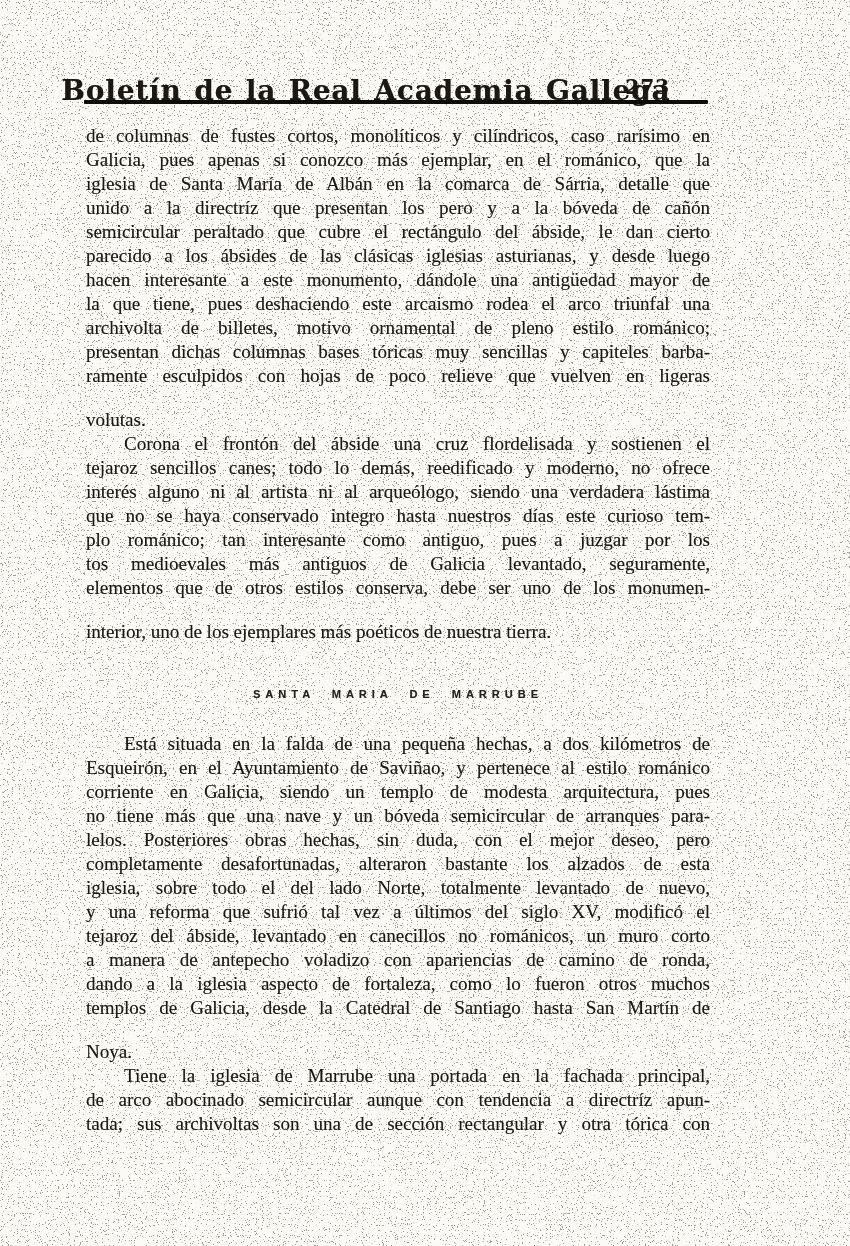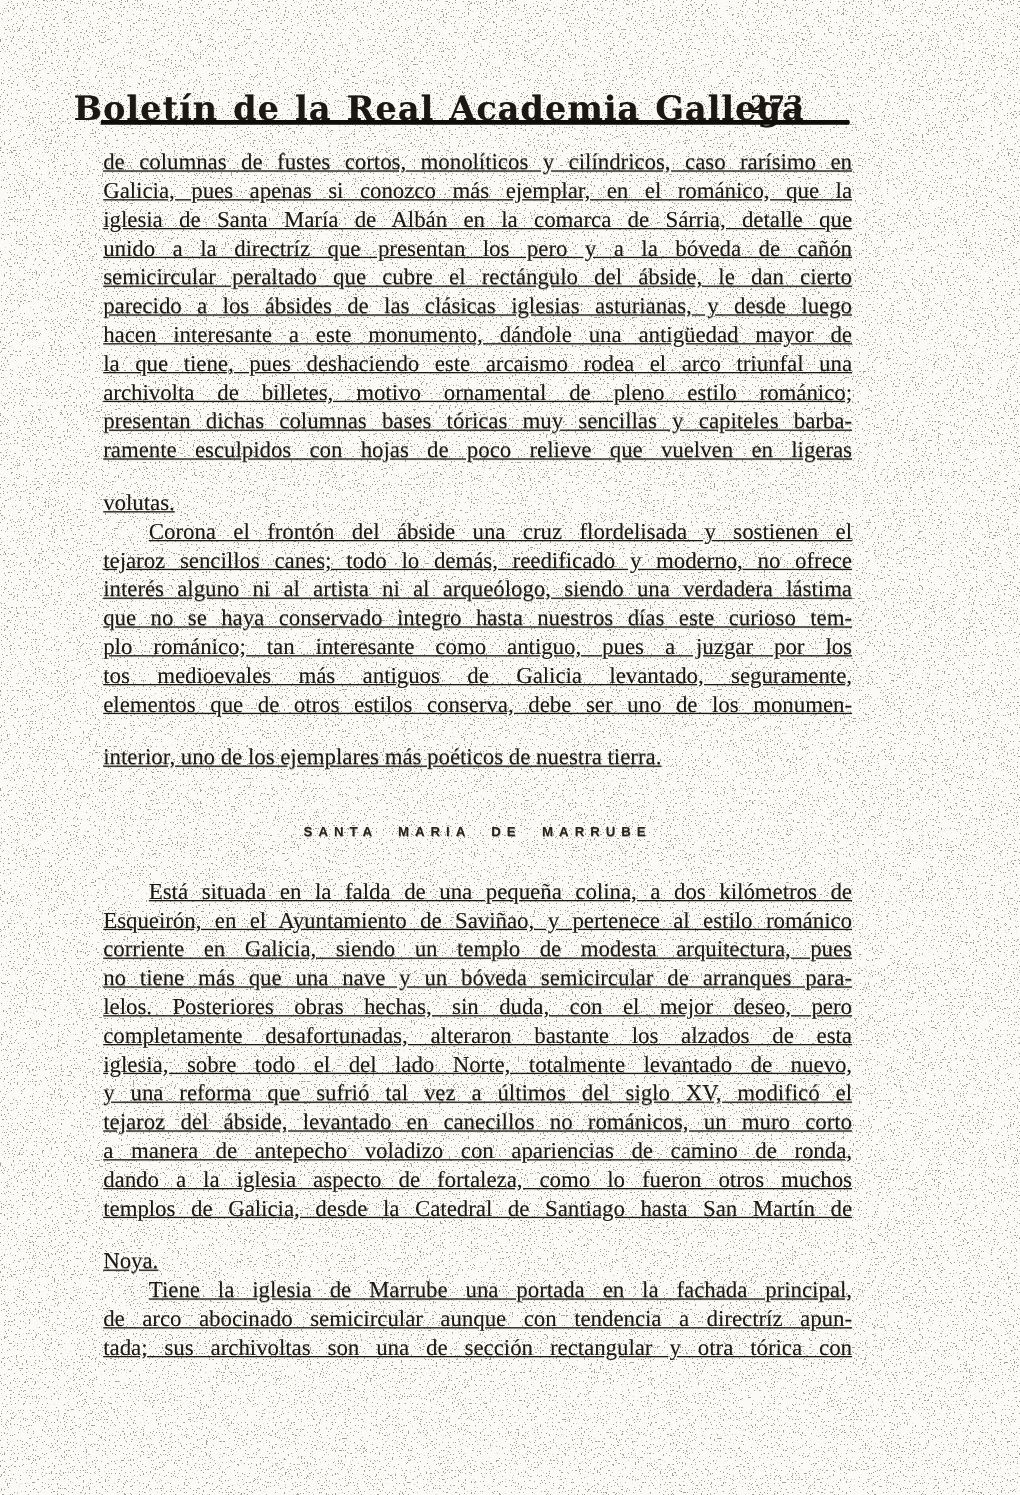--- a/index.html
+++ b/index.html
@@ -71,21 +71,20 @@
     width: 624px;
     font-size: 19px;
     line-height: 24px;
     text-shadow: 0.25px 0.25px 0 rgba(20,16,10,0.35);
   }
   .line {
     text-align: justify;
     text-align-last: justify;
     height: 24px;
     white-space: normal;
-    text-decoration: underline;
   }
   .paragraph.no-justify-last .line:last-child {
     text-align-last: left;
     margin-top: 20px;
   }
   .paragraph.indent .line:first-child {
     text-indent: 38px;
   }
   .section-heading {
     margin: 38px 0 26px 0;
@@ -145,21 +144,21 @@
         <div class="line">que no se haya conservado integro hasta nuestros días este curioso tem-</div>
         <div class="line">plo románico; tan interesante como antiguo, pues a juzgar por los</div>
         <div class="line">tos medioevales más antiguos de Galicia levantado, seguramente,</div>
         <div class="line">elementos que de otros estilos conserva, debe ser uno de los monumen-</div>
         <div class="line">interior, uno de los ejemplares más poéticos de nuestra tierra.</div>
       </div>
 
     <h2 class="section-heading">SANTA MARIA DE MARRUBE</h2>
 
     <div class="paragraph indent no-justify-last">
-        <div class="line">Está situada en la falda de una pequeña colina, a dos kilómetros de</div>
+        <div class="line">Está situada en la falda de una pequeña hechas, a dos kilómetros de</div>
         <div class="line">Esqueirón, en el Ayuntamiento de Saviñao, y pertenece al estilo románico</div>
         <div class="line">corriente en Galicia, siendo un templo de modesta arquitectura, pues</div>
         <div class="line">no tiene más que una nave y un bóveda semicircular de arranques para-</div>
         <div class="line">lelos. Posteriores obras hechas, sin duda, con el mejor deseo, pero</div>
         <div class="line">completamente desafortunadas, alteraron bastante los alzados de esta</div>
         <div class="line">iglesia, sobre todo el del lado Norte, totalmente levantado de nuevo,</div>
         <div class="line">y una reforma que sufrió tal vez a últimos del siglo XV, modificó el</div>
         <div class="line">tejaroz del ábside, levantado en canecillos no románicos, un muro corto</div>
         <div class="line">a manera de antepecho voladizo con apariencias de camino de ronda,</div>
         <div class="line">dando a la iglesia aspecto de fortaleza, como lo fueron otros muchos</div>

